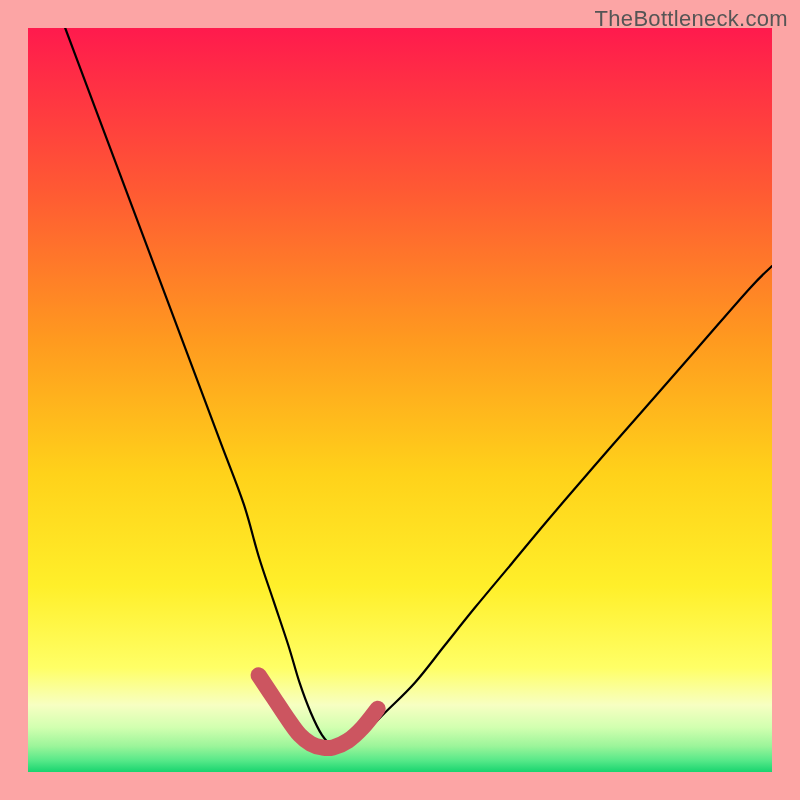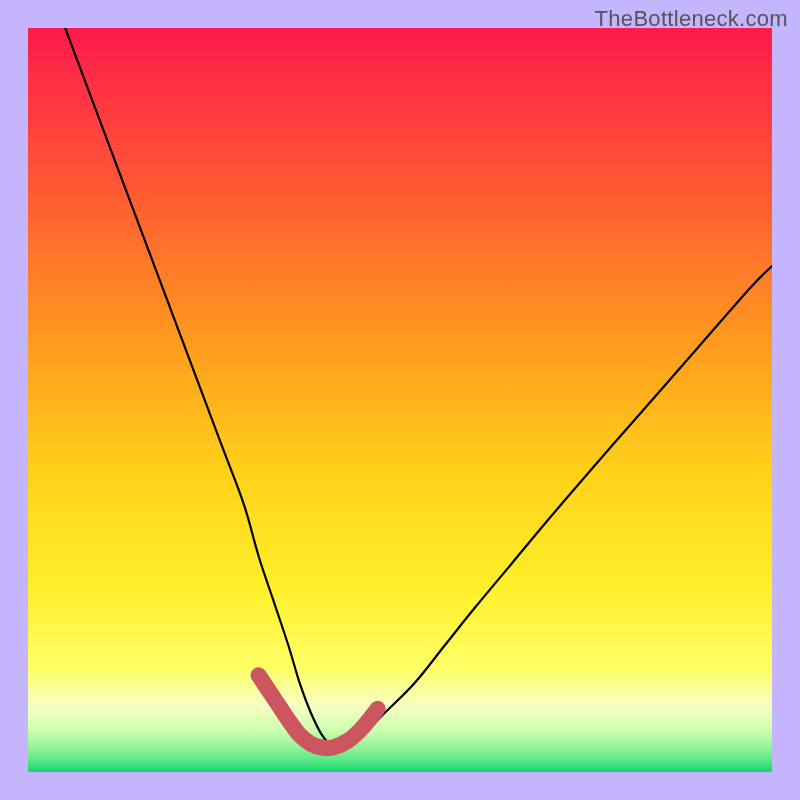--- a/index.html
+++ b/index.html
@@ -8,21 +8,21 @@
     background: #000;
     width: 800px;
     height: 800px;
     overflow: hidden;
     font-family: Arial, Helvetica, sans-serif;
   }
   .container {
     position: relative;
     width: 800px;
     height: 800px;
-    background: #c4b5fd;
+    background: #fca5a5;
   }
   .watermark {
     position: absolute;
     top: 6px;
     right: 12px;
     color: #555;
     font-size: 22px;
     font-weight: 500;
     letter-spacing: 0.3px;
     z-index: 10;

